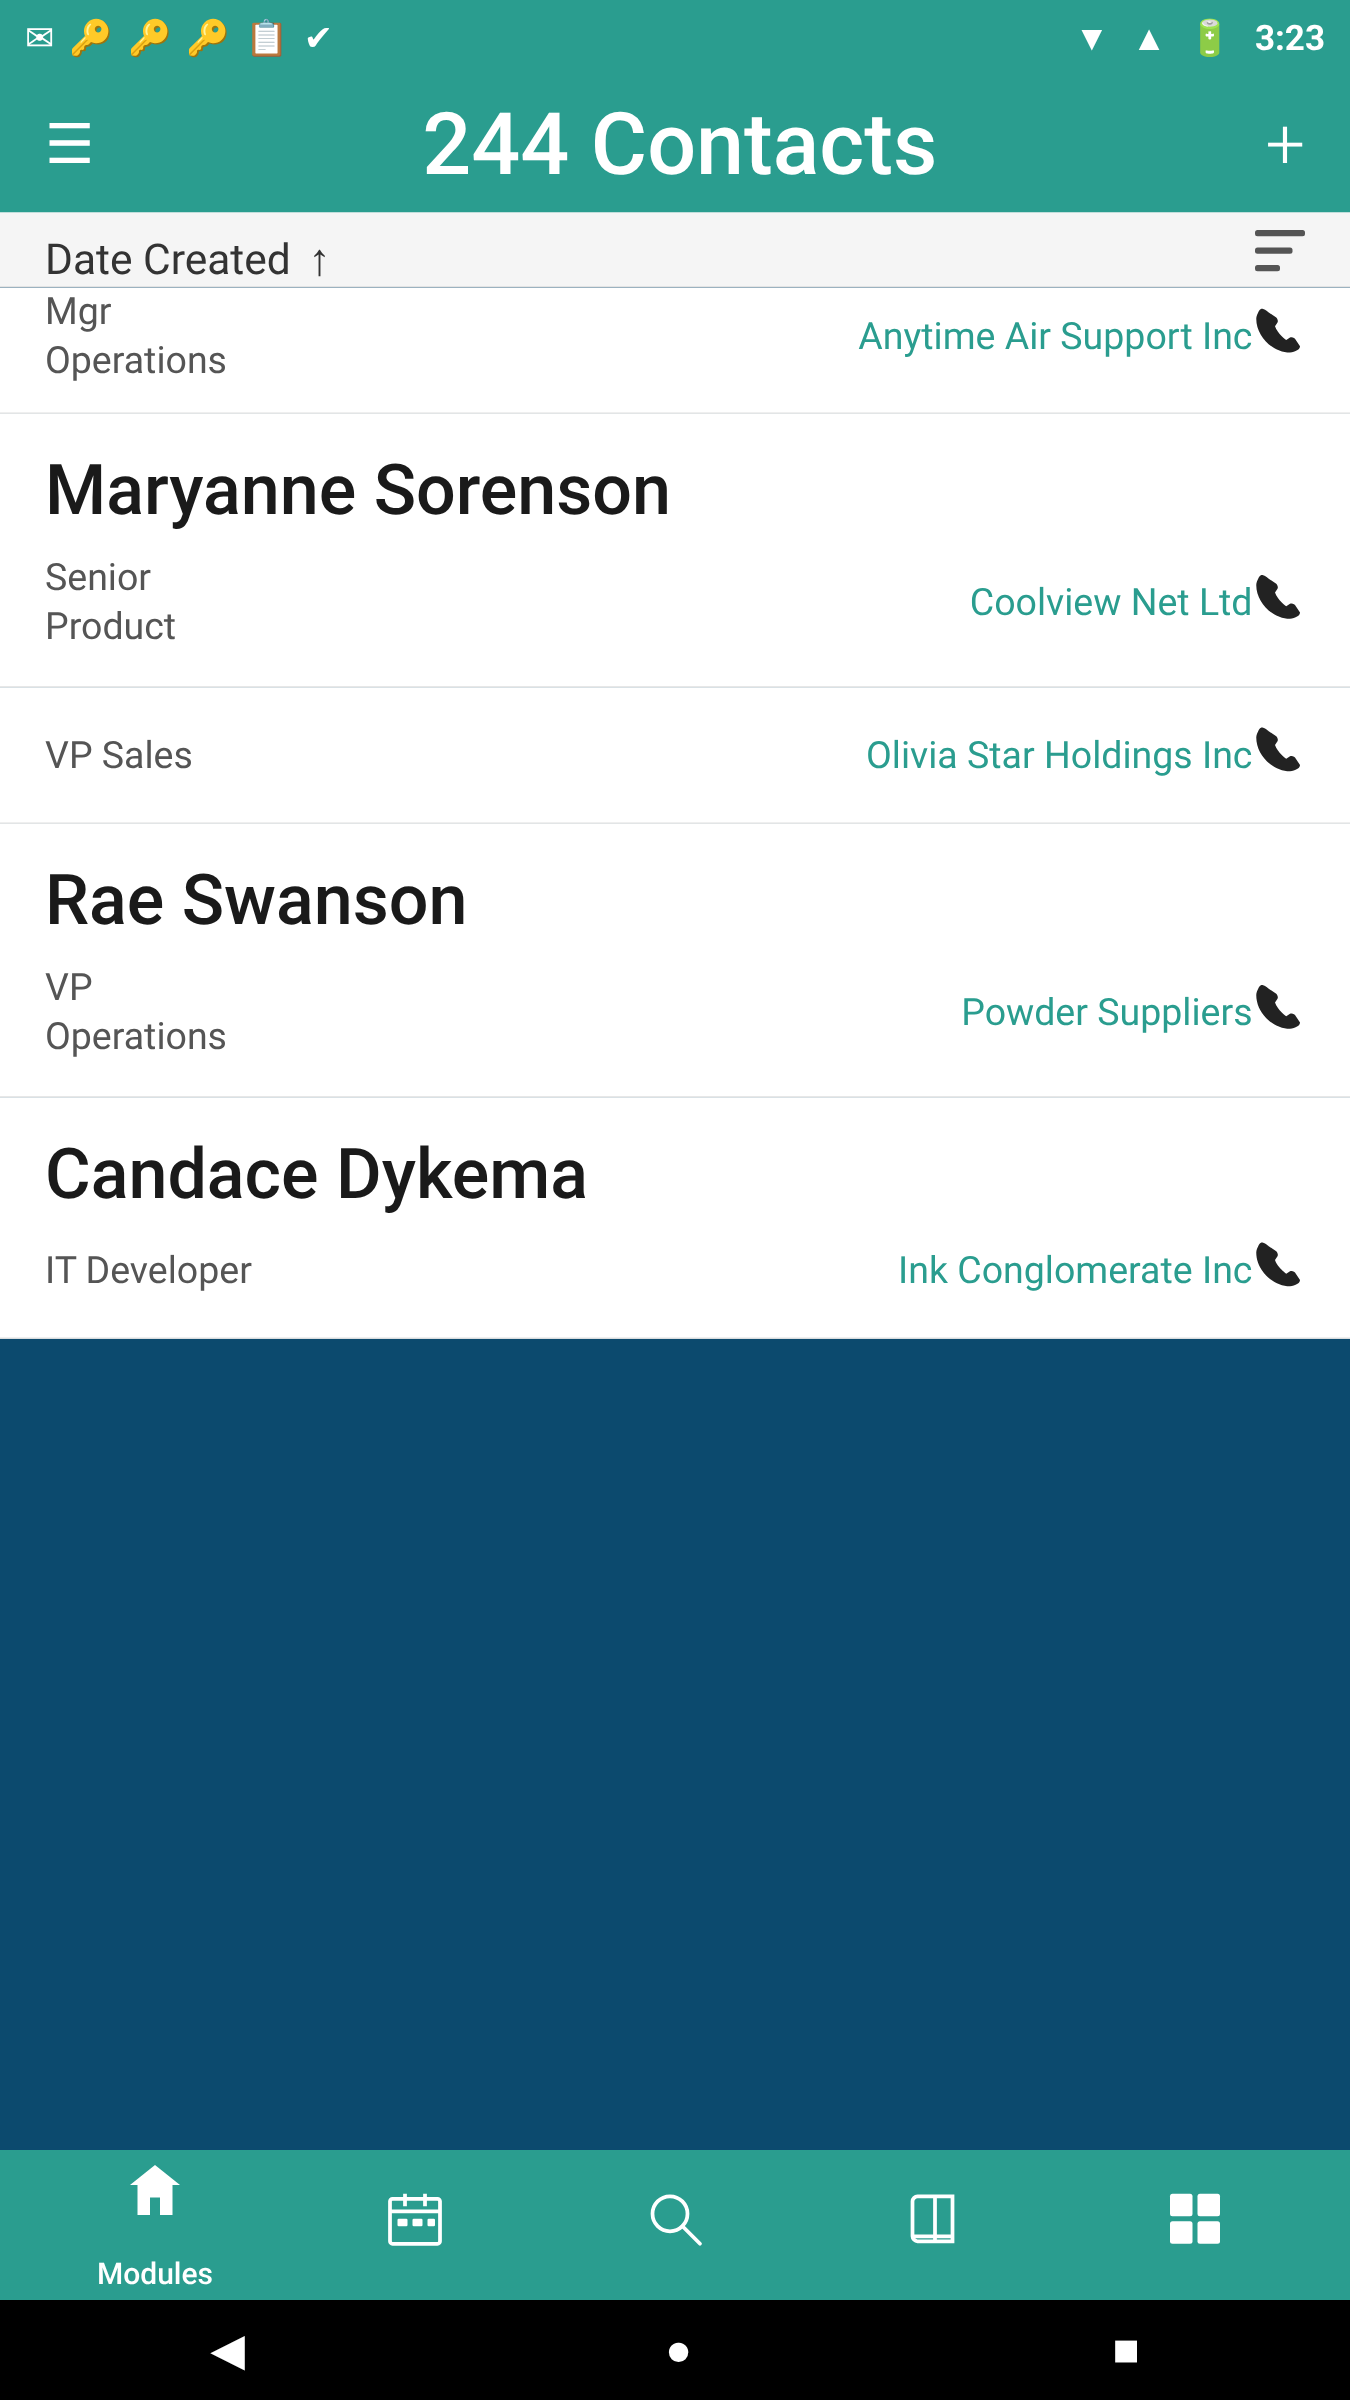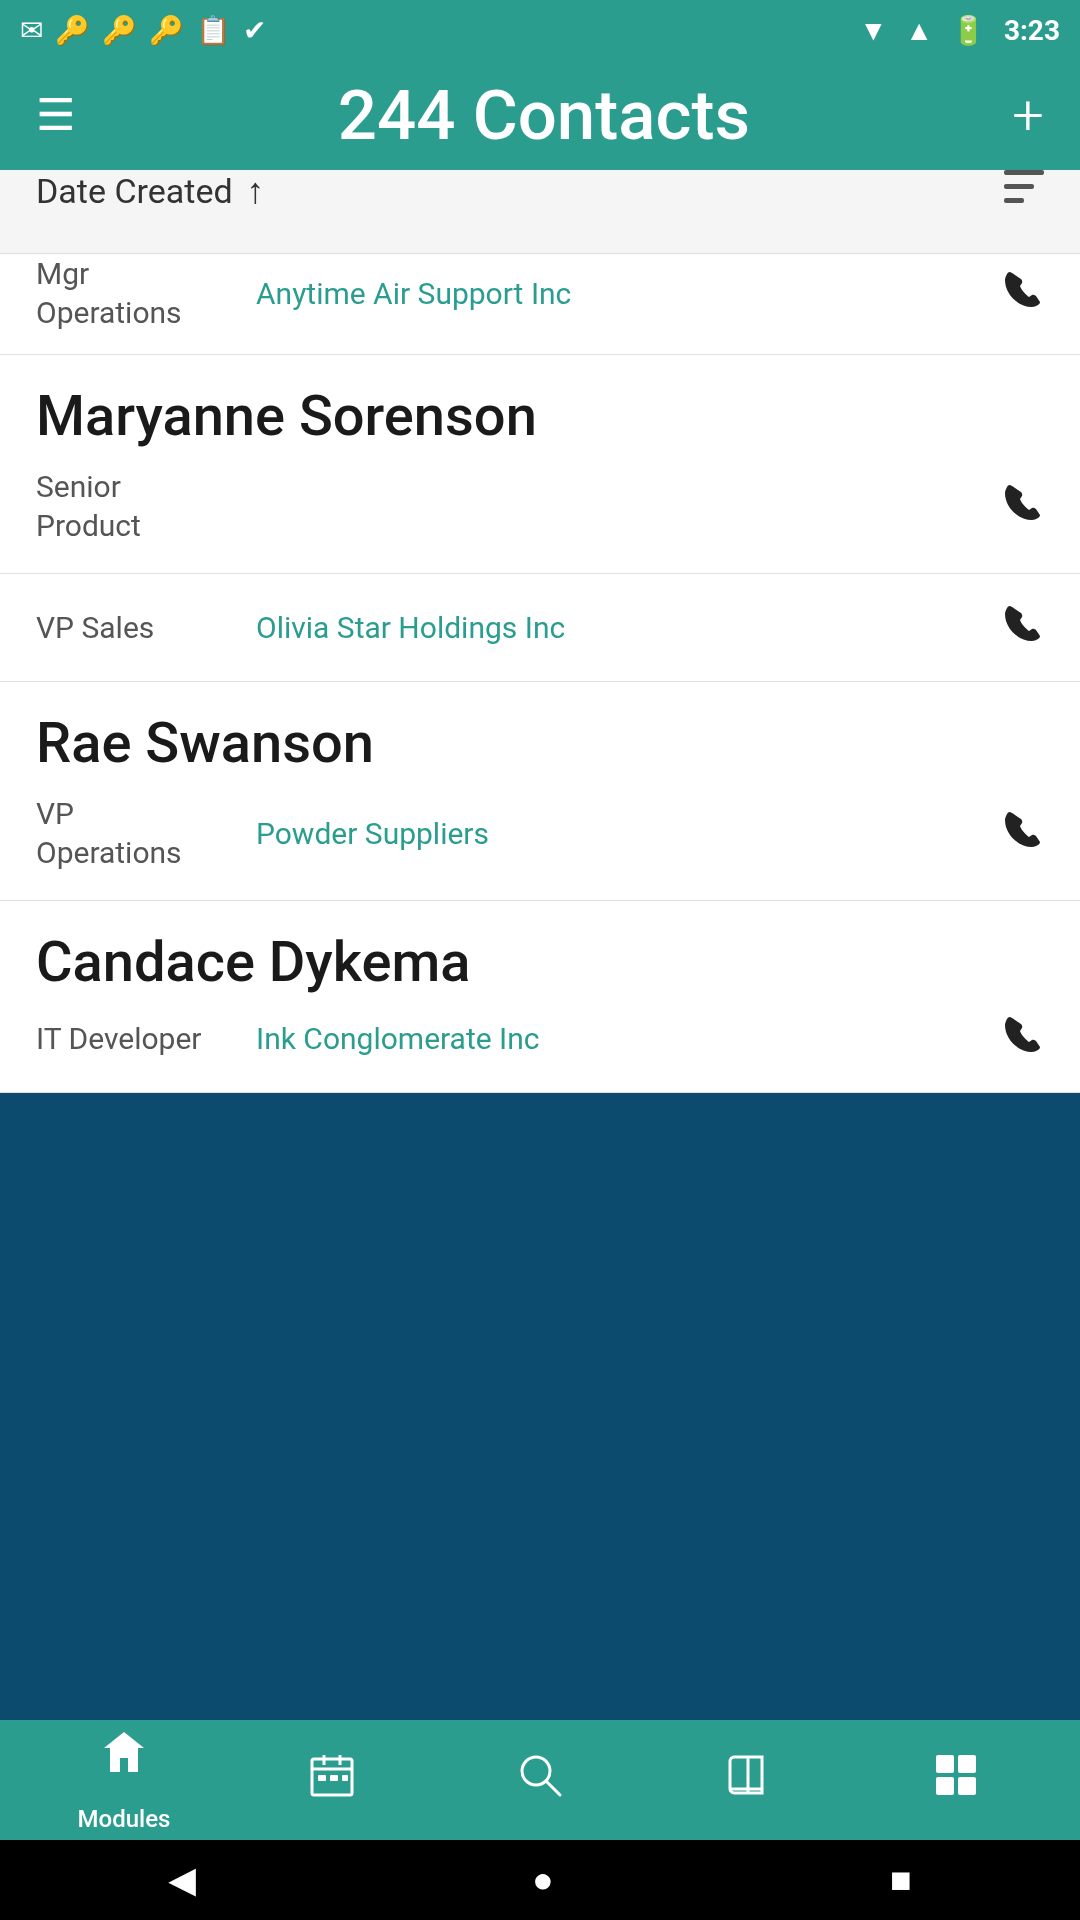--- a/index.html
+++ b/index.html
@@ -57,23 +57,23 @@
     }
     .add-icon {
       font-size: 56px;
       font-weight: 300;
       cursor: pointer;
     }
 
     
     .sort-bar {
       background: #f5f5f5;
-      height: 84px;
-      display: flex;
-      align-items: flex-start;
+      height: 60px;
+      display: flex;
+      align-items: flex-end;
       justify-content: space-between;
       padding: 0 36px;
       border-bottom: 1px solid #ddd;
     }
     .sort-label {
       display: flex;
       align-items: center;
       gap: 14px;
       font-size: 34px;
       color: #333;
@@ -118,21 +118,21 @@
       font-size: 30px;
       color: #555;
       width: 220px;
       line-height: 1.3;
     }
 
     .contact-company {
       font-size: 30px;
       color: #2a9d8f;
       flex: 1;
-      text-align: left;
+      text-align: right;
     }
 
     .phone-icon {
       font-size: 38px;
       color: #333;
       cursor: pointer;
     }
 
     
     .contact-item-partial {
@@ -237,20 +237,21 @@
           <path d="M8 4C8 4 6 4 5 6C4 8 3 10 3 12C3 26 16 39 30 39C32 39 34 38 36 37C38 36 38 34 38 34L34 28C34 28 32 26 30 27L27 29C27 29 20 24 18 18L20 15C21 13 19 11 19 11L13 7C13 7 11 5 8 4Z" fill="#222"></path>
         </svg>
       </span>
     </div>
   </div>
 
   <div class="contact-item">
     <div class="contact-name">Maryanne Sorenson</div>
     <div class="contact-detail">
       <span class="contact-role">Senior<br>Product</span>
+      <span class="contact-company">Coolview Net Ltd</span>
       <span class="phone-icon">
         <svg width="42" height="42" viewBox="0 0 42 42" fill="none" xmlns="http://www.w3.org/2000/svg">
           <path d="M8 4C8 4 6 4 5 6C4 8 3 10 3 12C3 26 16 39 30 39C32 39 34 38 36 37C38 36 38 34 38 34L34 28C34 28 32 26 30 27L27 29C27 29 20 24 18 18L20 15C21 13 19 11 19 11L13 7C13 7 11 5 8 4Z" fill="#222"></path>
         </svg>
       </span>
     </div>
   </div>
 
   <div class="contact-item">
     <div class="contact-detail">

